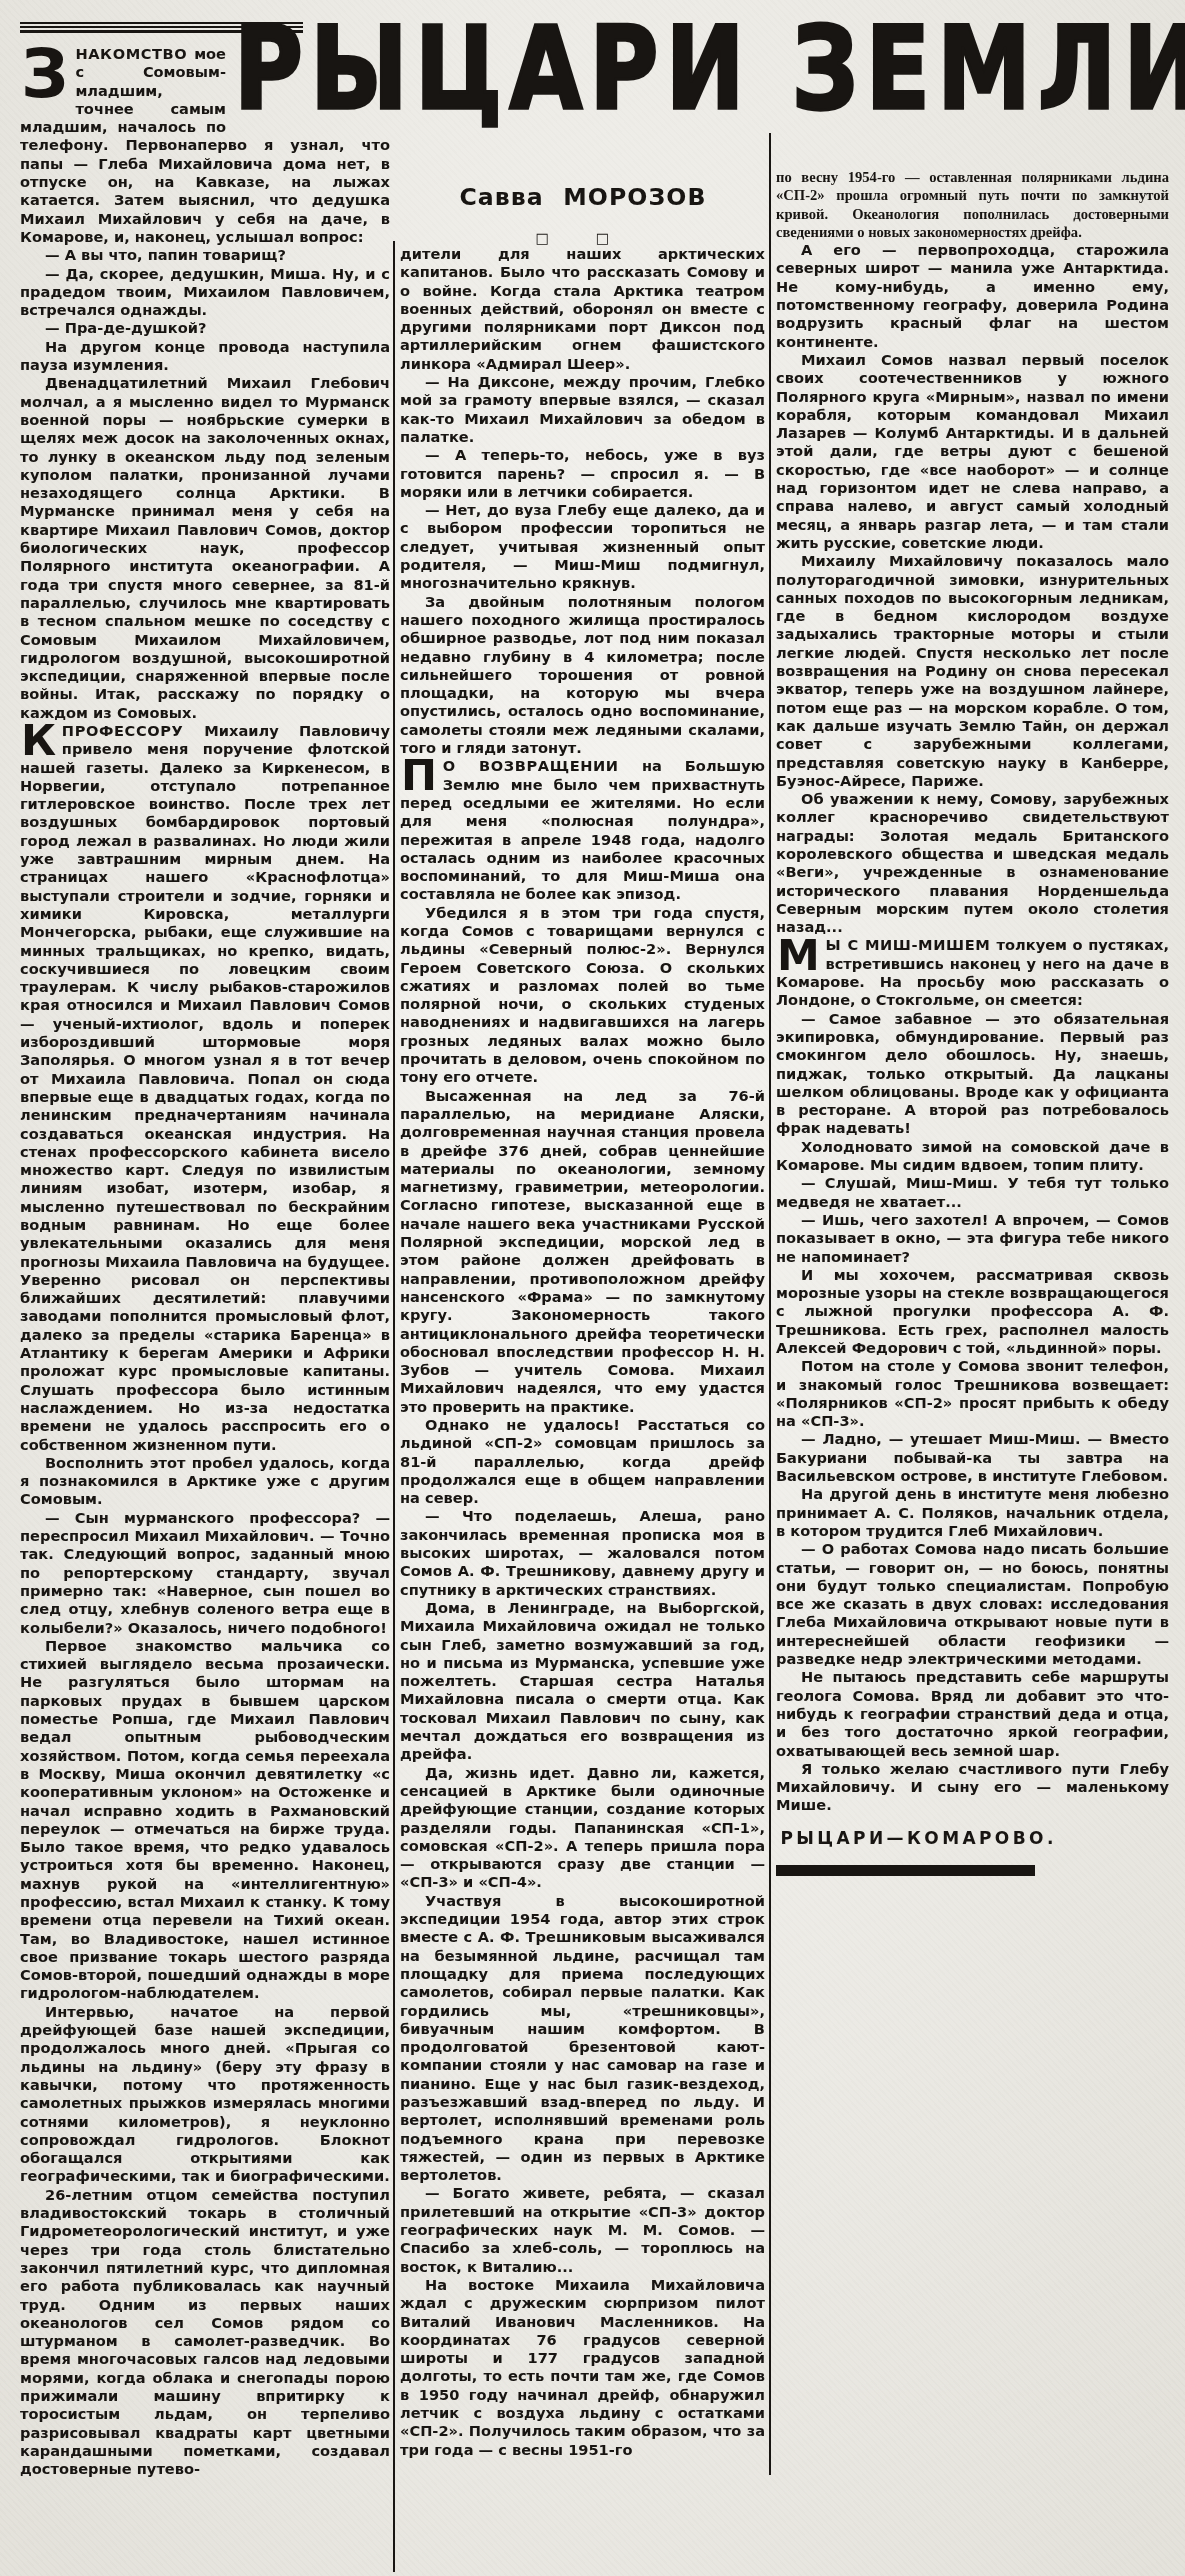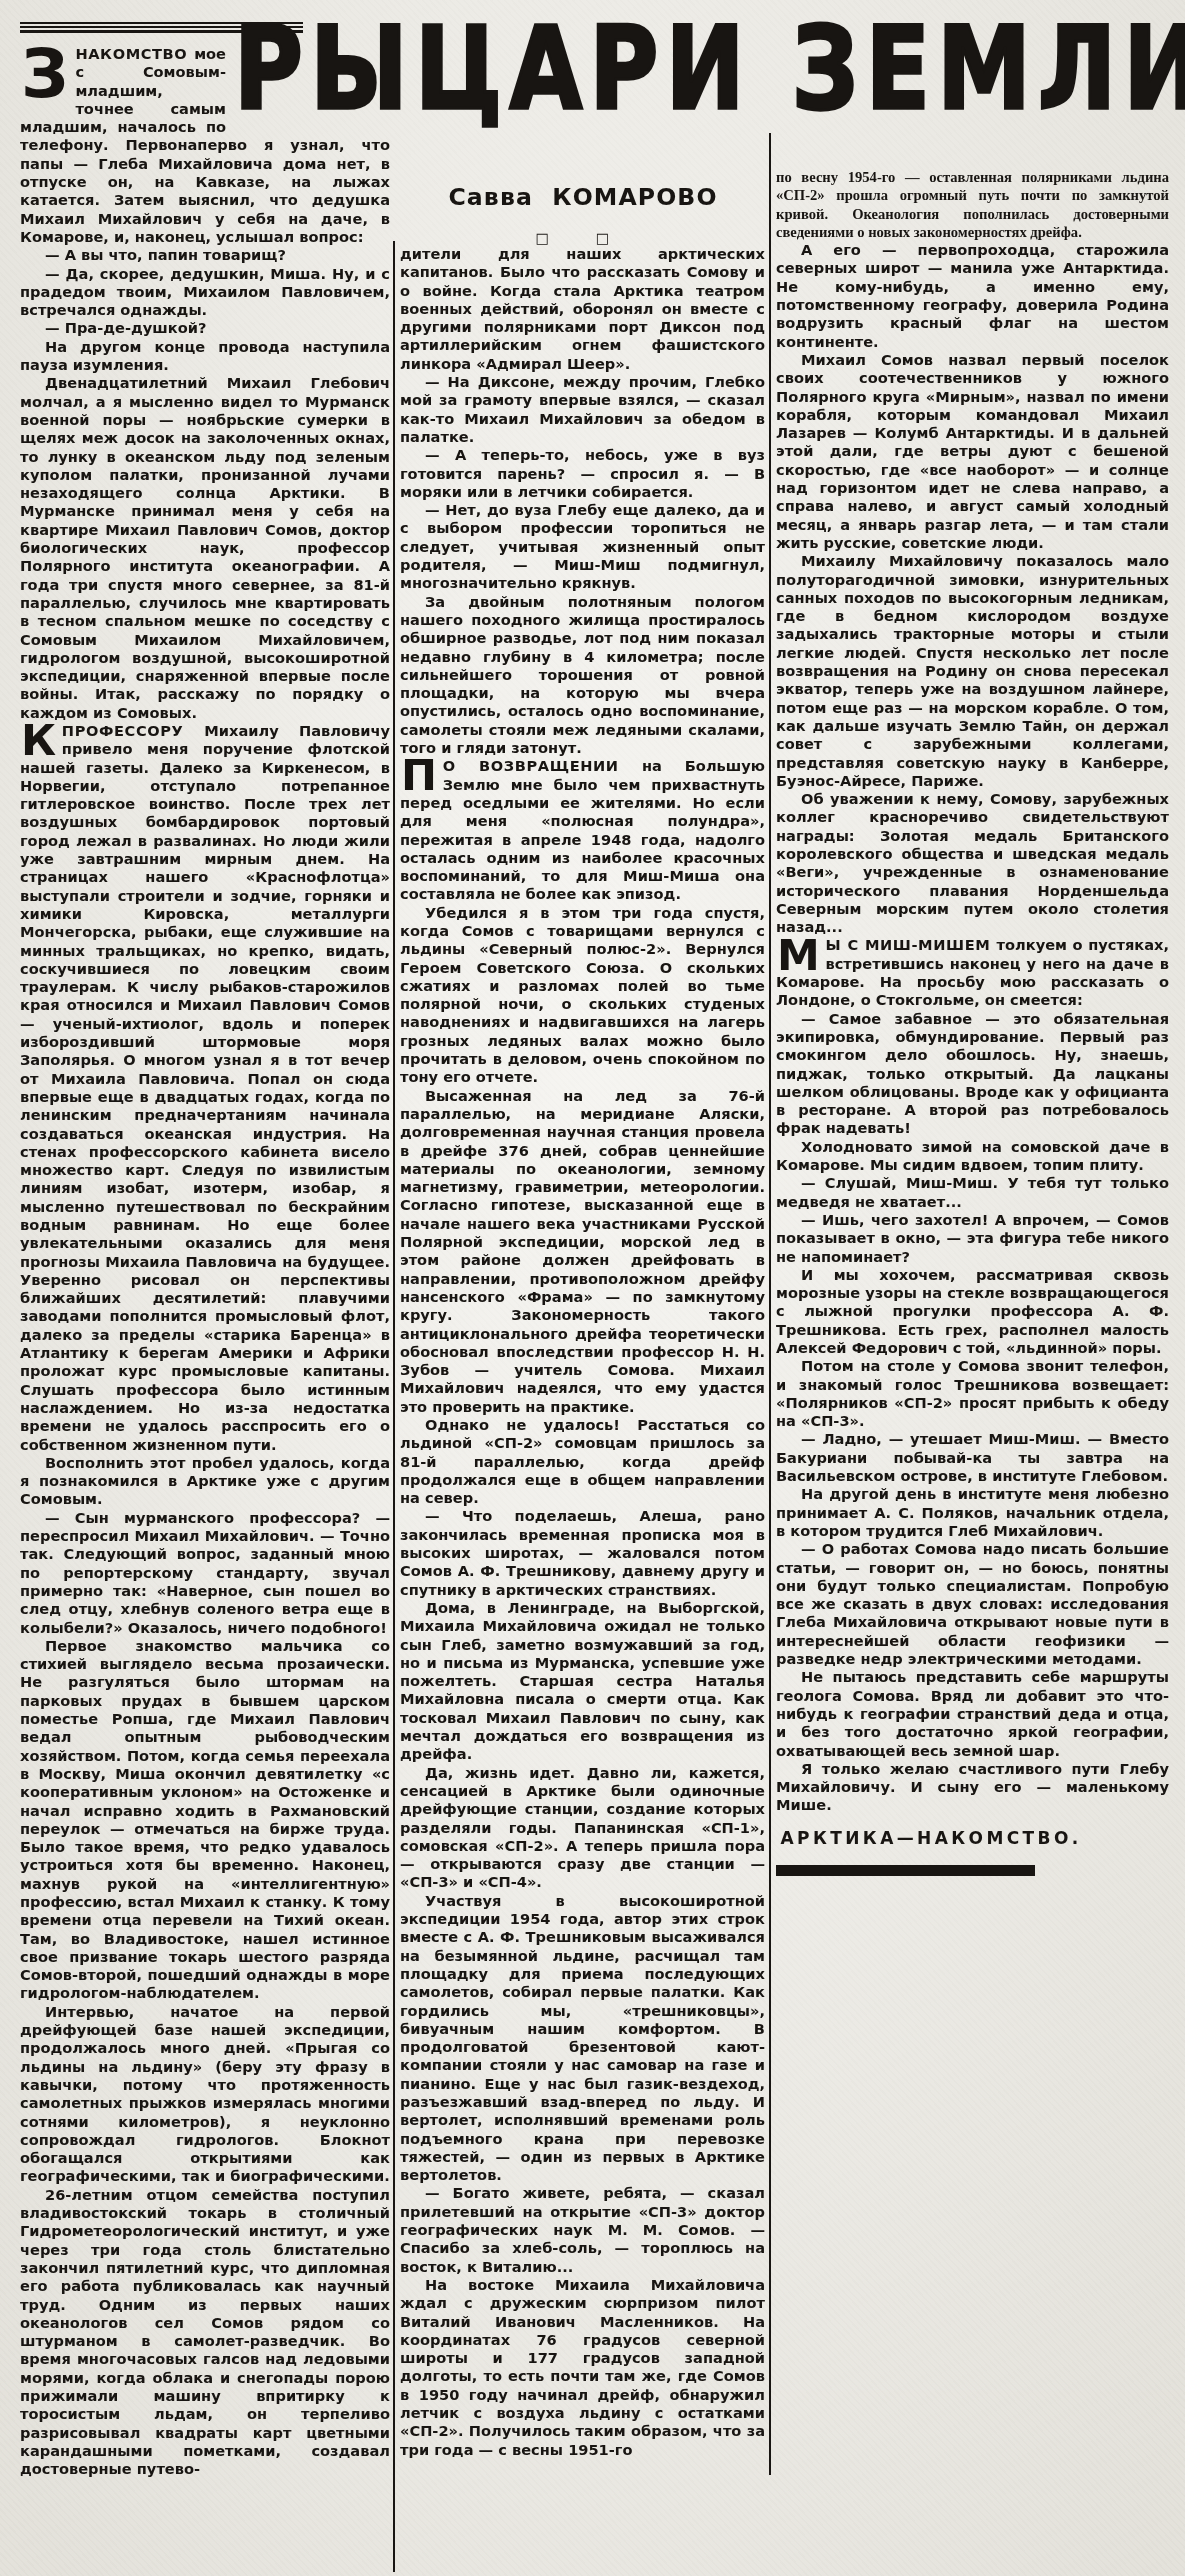--- a/index.html
+++ b/index.html
@@ -75,21 +75,21 @@
 </style>
 </head>
 <body>
 
 <div class="page">
 
   <div class="top-rules"></div>
 
   <div class="headline">РЫЦАРИ ЗЕМЛИ</div>
 
-  <div class="byline">Савва КОМАРОВО</div>
+  <div class="byline">Савва МОРОЗОВ</div>
   <div class="byline-ornament">□ □</div>
 
   <div class="v-divider divider-1"></div>
   <div class="v-divider divider-2"></div>
 
   <div class="column col-1">
     <div class="headline-spacer"></div>
   <p class="has-dc"><span class="dropcap big">З</span><span class="lead">НАКОМСТВО </span>мое с Сомовым-младшим, точнее самым младшим, началось по телефону. Первонаперво я узнал, что папы — Глеба Михайловича дома нет, в отпуске он, на Кавказе, на лыжах катается. Затем выяснил, что дедушка Михаил Михайлович у себя на даче, в Комарове, и, наконец, услышал вопрос:</p>
       <p>— А вы что, папин товарищ?</p>
       <p>— Да, скорее, дедушкин, Миша. Ну, и с прадедом твоим, Михаилом Павловичем, встречался однажды.</p>
@@ -134,19 +134,19 @@
       <p>— Слушай, Миш-Миш. У тебя тут только медведя не хватает...</p>
       <p>— Ишь, чего захотел! А впрочем, — Сомов показывает в окно, — эта фигура тебе никого не напоминает?</p>
       <p>И мы хохочем, рассматривая сквозь морозные узоры на стекле возвращающегося с лыжной прогулки профессора А. Ф. Трешникова. Есть грех, располнел малость Алексей Федорович с той, «льдинной» поры.</p>
       <p>Потом на столе у Сомова звонит телефон, и знакомый голос Трешникова возвещает: «Полярников «СП-2» просят прибыть к обеду на «СП-3».</p>
       <p>— Ладно, — утешает Миш-Миш. — Вместо Бакуриани побывай-ка ты завтра на Васильевском острове, в институте Глебовом.</p>
       <p>На другой день в институте меня любезно принимает А. С. Поляков, начальник отдела, в котором трудится Глеб Михайлович.</p>
       <p>— О работах Сомова надо писать большие статьи, — говорит он, — но боюсь, понятны они будут только специалистам. Попробую все же сказать в двух словах: исследования Глеба Михайловича открывают новые пути в интереснейшей области геофизики — разведке недр электрическими методами.</p>
       <p>Не пытаюсь представить себе маршруты геолога Сомова. Вряд ли добавит это что-нибудь к географии странствий деда и отца, и без того достаточно яркой географии, охватывающей весь земной шар.</p>
       <p>Я только желаю счастливого пути Глебу Михайловичу. И сыну его — маленькому Мише.</p>
       <div class="col-end">
-      <div class="dateline">АРКТИКА—НАКОМСТВО.</div>
+      <div class="dateline">РЫЦАРИ—КОМАРОВО.</div>
       <div class="end-rule"></div>
     </div>
   </div>
 
 </div>
 
 
 </body></html>

